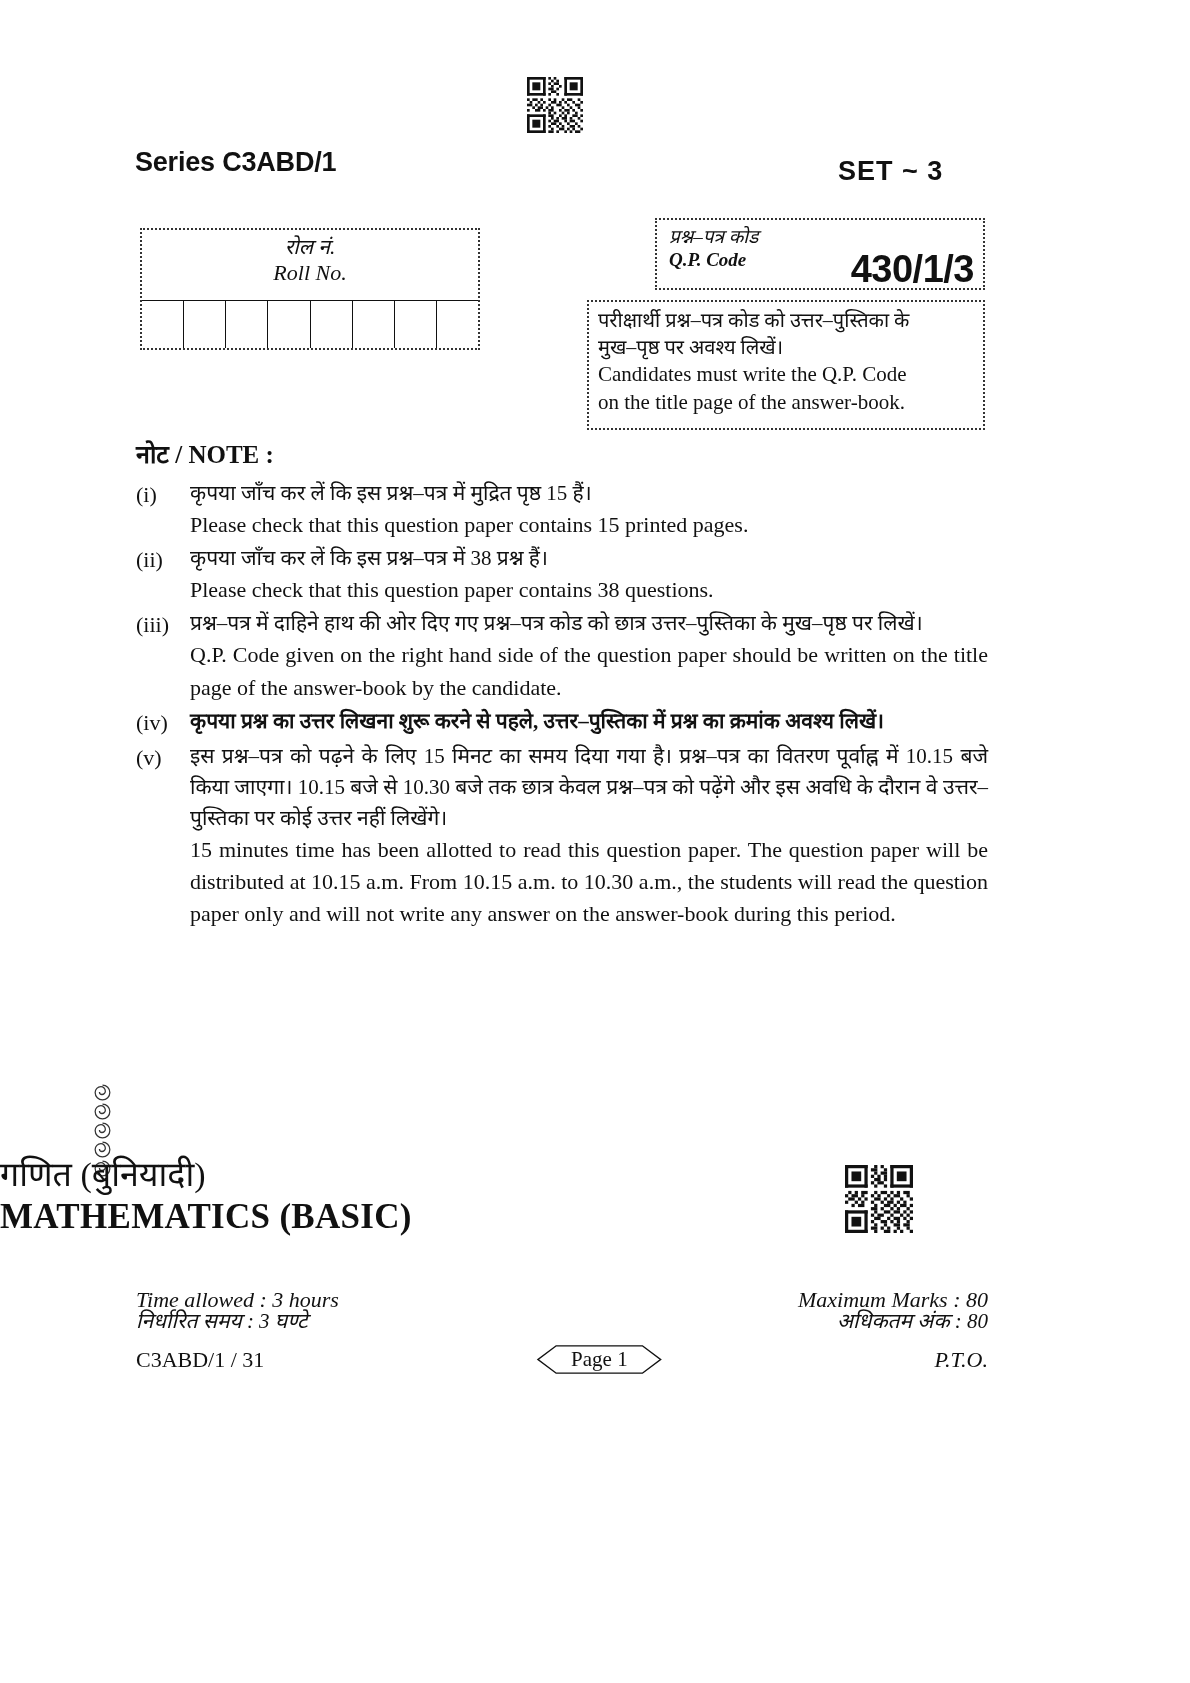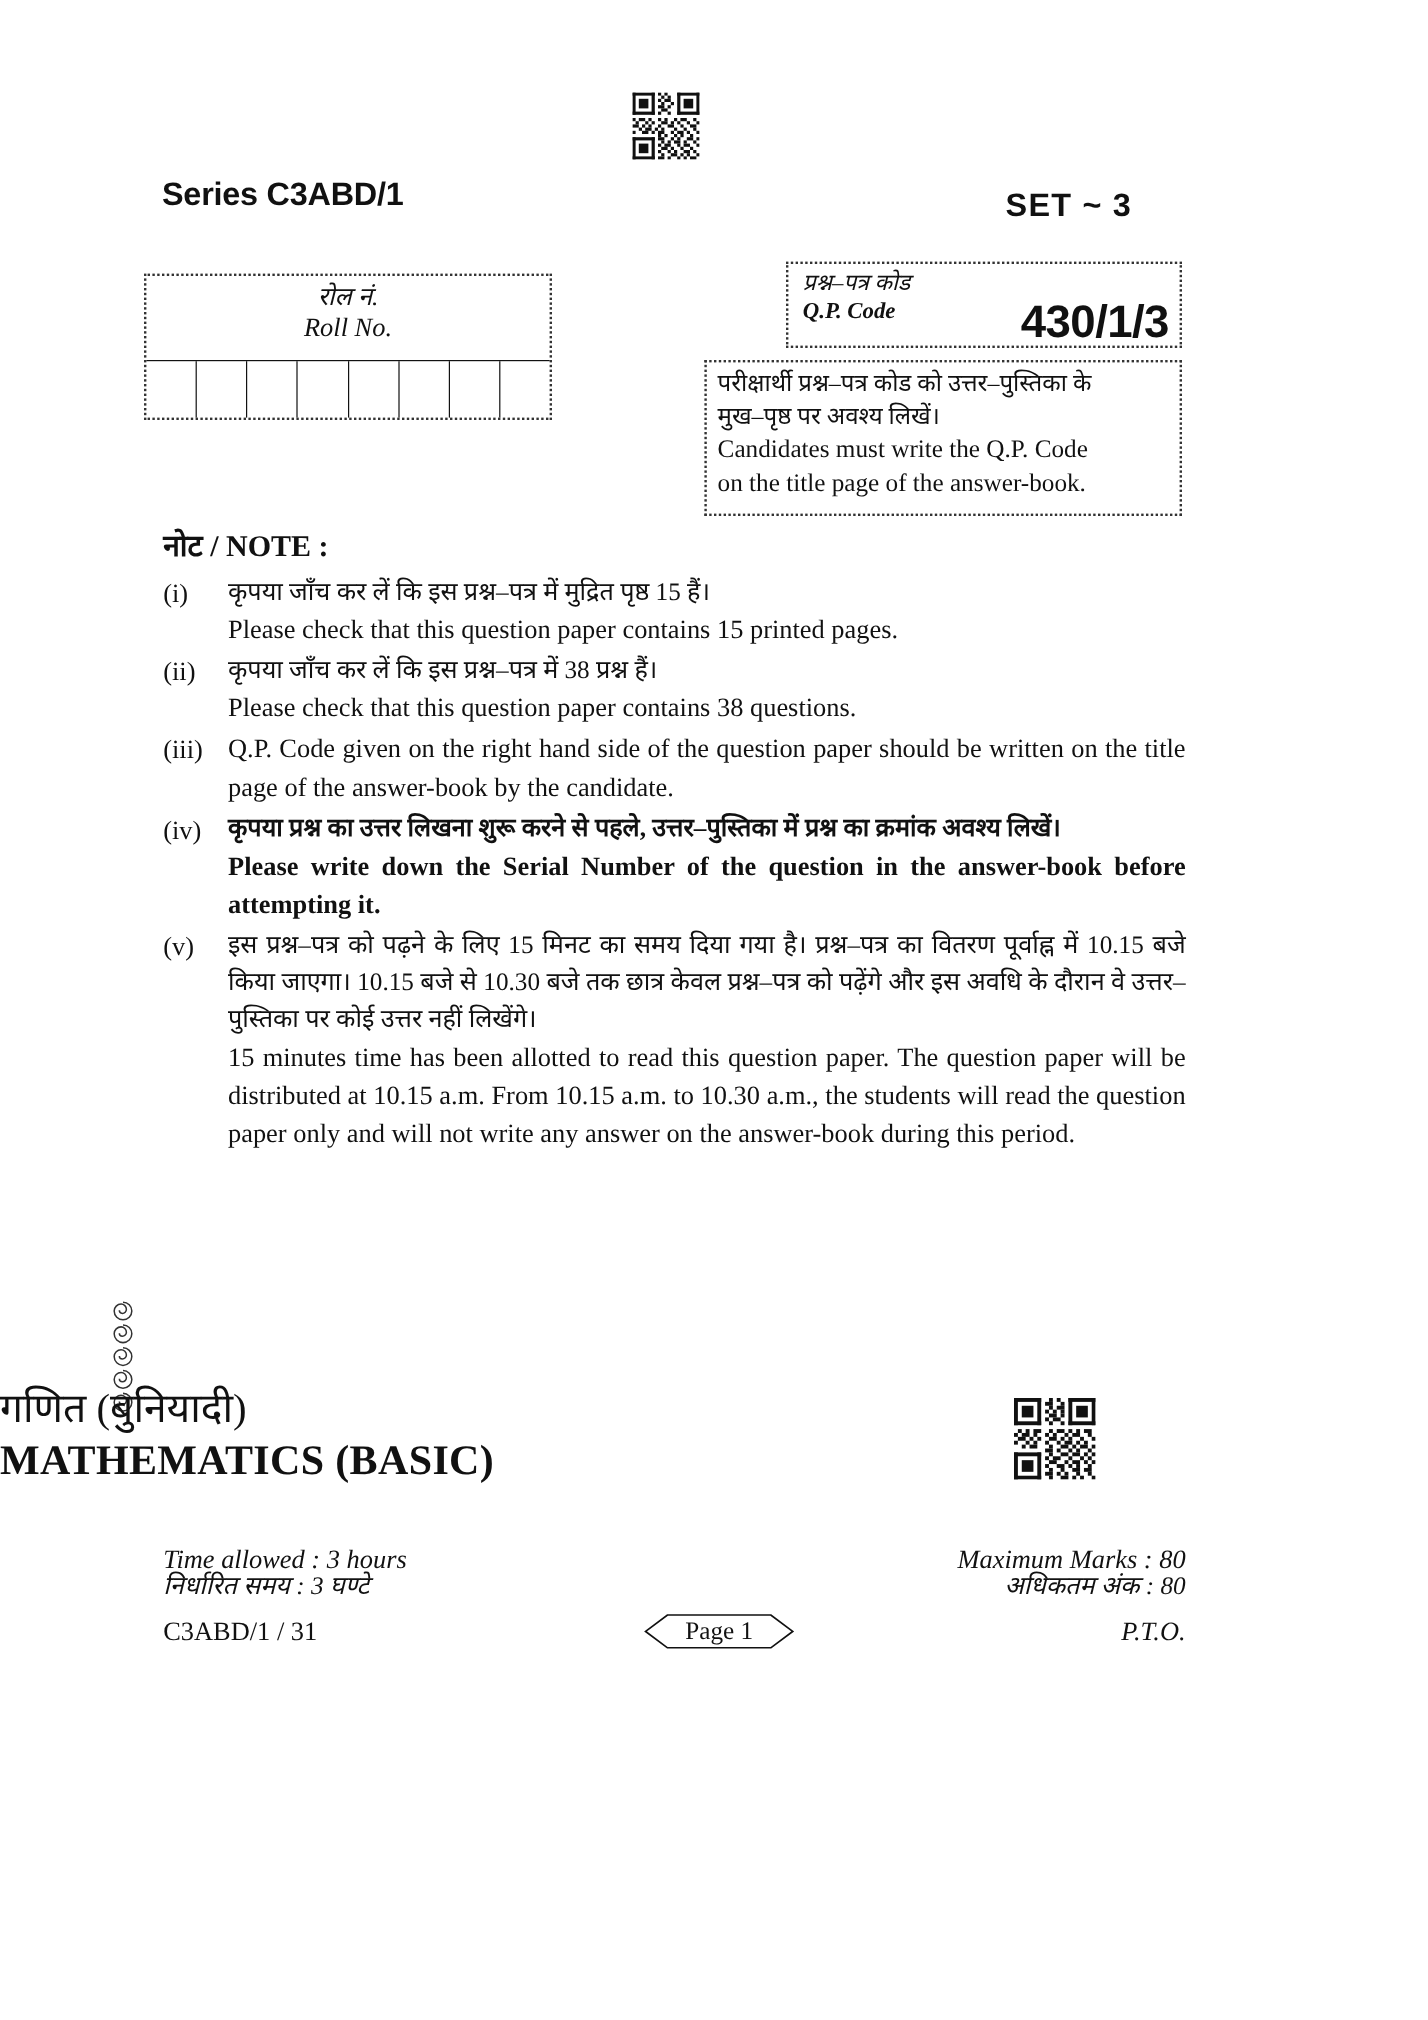--- a/index.html
+++ b/index.html
@@ -59,21 +59,21 @@
     top: 156px;
     font-family: "Liberation Sans", sans-serif;
     font-weight: bold;
     font-size: 27px;
     letter-spacing: 1px;
   }
 
   
   #roll-box {
     position: absolute;
-    left: 120px;
+    left: 140px;
     top: 228px;
     width: 340px;
     height: 122px;
     border: 2px dotted #333;
     box-sizing: border-box;
   }
   #roll-box .roll-caption {
     text-align: center;
     padding-top: 5px;
     line-height: 1.18;
@@ -454,29 +454,29 @@
       <div class="note-marker">(ii)</div>
       <div class="note-body">
         <div class="line-hi">कृपया जाँच कर लें कि इस प्रश्न–पत्र में 38 प्रश्न हैं।</div>
         <div class="line-en">Please check that this question paper contains 38 questions.</div>
       </div>
     </div>
 
     <div class="note-item">
       <div class="note-marker">(iii)</div>
       <div class="note-body">
+        <div class="line-hi justify">प्रश्न–पत्र में दाहिने हाथ की ओर दिए गए प्रश्न–पत्र कोड को छात्र उत्तर–पुस्तिका के मुख–पृष्ठ पर लिखें।</div>
         <div class="line-en justify">Q.P. Code given on the right hand side of the question paper should be written on the title page of the answer-book by the candidate.</div>
       </div>
     </div>
 
     <div class="note-item">
       <div class="note-marker">(iv)</div>
       <div class="note-body">
         <div class="line-hi bold justify">कृपया प्रश्न का उत्तर लिखना शुरू करने से पहले, उत्तर–पुस्तिका में प्रश्न का क्रमांक अवश्य लिखें।</div>
-        <div class="line-en bold justify">Please write down the Serial Number of the question in the answer-book before attempting it.</div>
       </div>
     </div>
 
     <div class="note-item">
       <div class="note-marker">(v)</div>
       <div class="note-body">
         <div class="line-hi justify">इस प्रश्न–पत्र को पढ़ने के लिए 15 मिनट का समय दिया गया है। प्रश्न–पत्र का वितरण पूर्वाह्न में 10.15 बजे किया जाएगा। 10.15 बजे से 10.30 बजे तक छात्र केवल प्रश्न–पत्र को पढ़ेंगे और इस अवधि के दौरान वे उत्तर–पुस्तिका पर कोई उत्तर नहीं लिखेंगे।</div>
         <div class="line-en justify">15 minutes time has been allotted to read this question paper. The question paper will be distributed at 10.15 a.m. From 10.15 a.m. to 10.30 a.m., the students will read the question paper only and will not write any answer on the answer-book during this period.</div>
       </div>
     </div>

